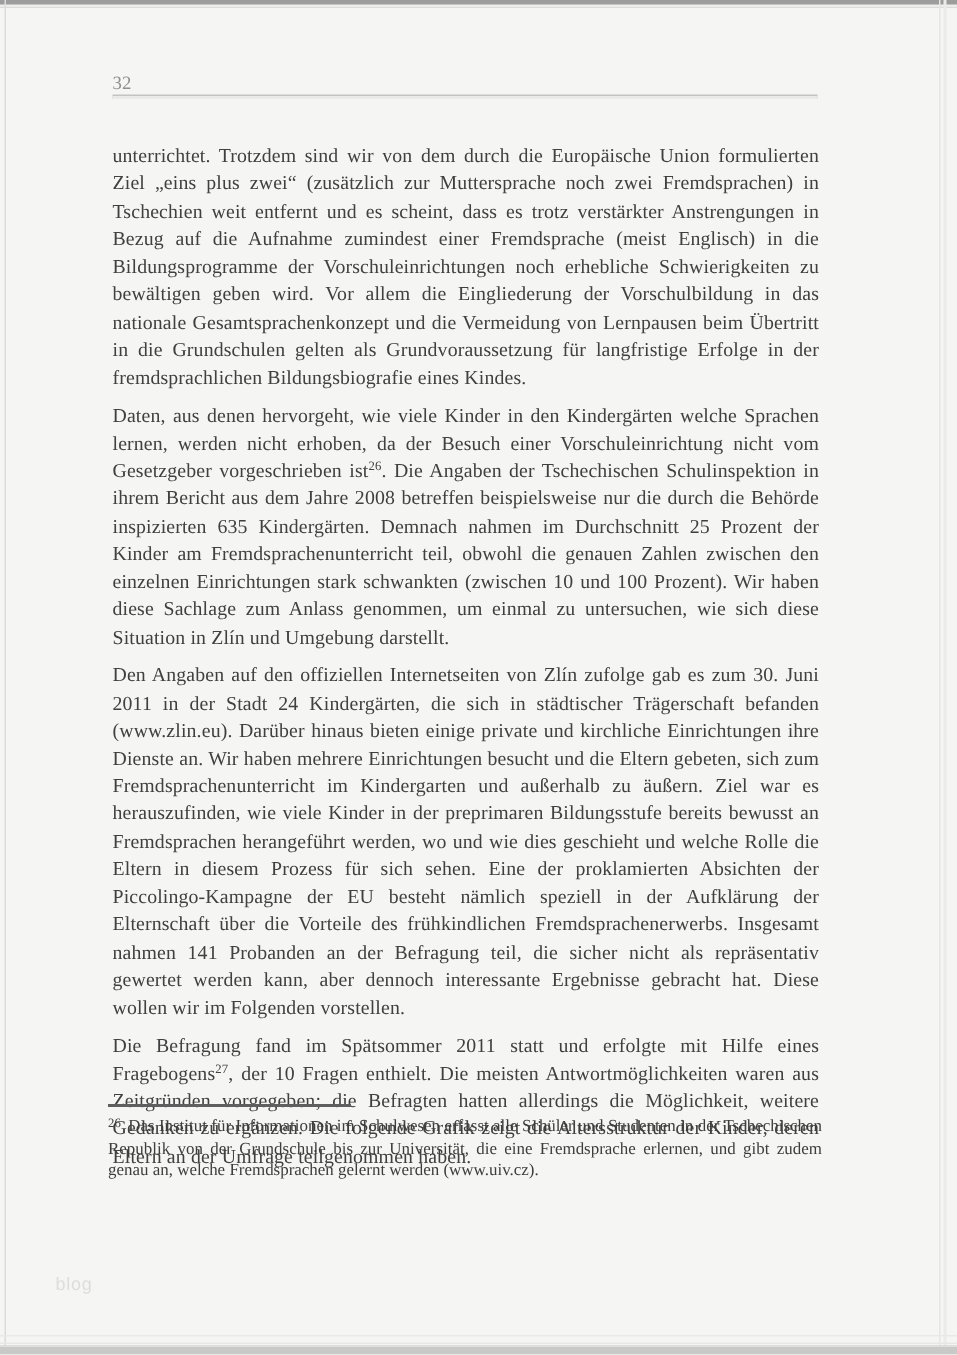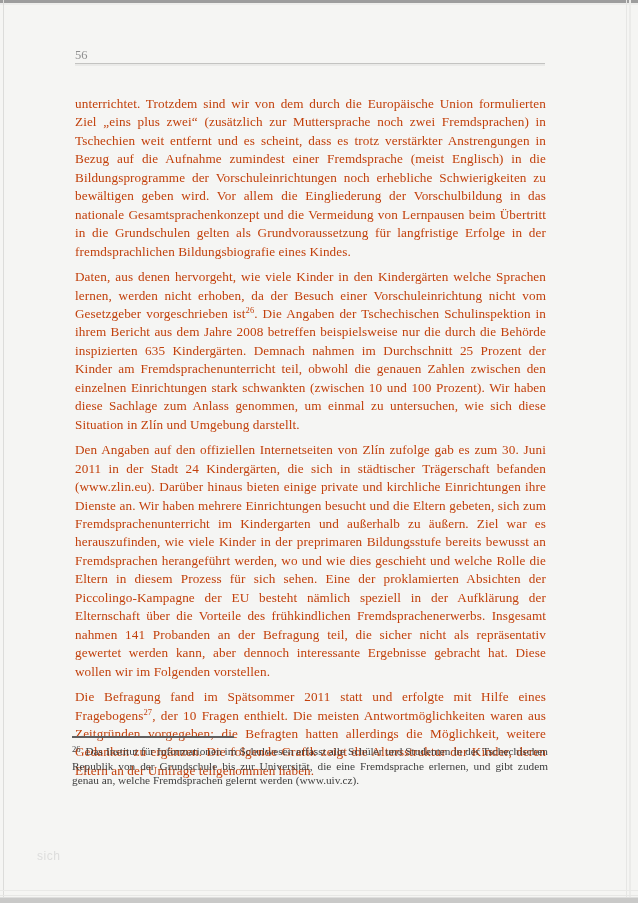--- a/index.html
+++ b/index.html
@@ -71,21 +71,21 @@
     position: absolute;
     top: 95px;
     left: 75px;
     width: 471px;
   }
   .content p {
     margin: 0 0 7px 0;
     font-size: 13.2px;
     line-height: 18.45px;
     text-align: justify;
-    color: #c2410c;
+    color: #404040;
     letter-spacing: 0.1px;
   }
   .content p sup,
   .footnotes sup {
     font-size: 8.5px;
     line-height: 0;
     vertical-align: baseline;
     position: relative;
     top: -5px;
   }
@@ -132,33 +132,33 @@
 
   <div class="edge-top"></div>
   <div class="edge-left"></div>
   <div class="edge-right-1"></div>
   <div class="edge-right-2"></div>
   <div class="edge-bottom-line1"></div>
   <div class="edge-bottom-line2"></div>
   <div class="edge-bottom-band"></div>
 
   <div class="page-header">
-    <span class="page-number">56</span>
+    <span class="page-number">32</span>
     <div class="header-rule"></div>
   </div>
 
   <div class="content" id="body-text">
       <p>unterrichtet. Trotzdem sind wir von dem durch die Europäische Union formulierten Ziel „eins plus zwei“ (zusätzlich zur Muttersprache noch zwei Fremdsprachen) in Tschechien weit entfernt und es scheint, dass es trotz verstärkter Anstrengungen in Bezug auf die Aufnahme zumindest einer Fremdsprache (meist Englisch) in die Bildungsprogramme der Vorschuleinrichtungen noch erhebliche Schwierigkeiten zu bewältigen geben wird. Vor allem die Eingliederung der Vorschulbildung in das nationale Gesamtsprachenkonzept und die Vermeidung von Lernpausen beim Übertritt in die Grundschulen gelten als Grundvoraussetzung für langfristige Erfolge in der fremdsprachlichen Bildungsbiografie eines Kindes.</p>
       <p>Daten, aus denen hervorgeht, wie viele Kinder in den Kindergärten welche Sprachen lernen, werden nicht erhoben, da der Besuch einer Vorschuleinrichtung nicht vom Gesetzgeber vorgeschrieben ist<sup>26</sup>. Die Angaben der Tschechischen Schulinspektion in ihrem Bericht aus dem Jahre 2008 betreffen beispielsweise nur die durch die Behörde inspizierten 635 Kindergärten. Demnach nahmen im Durchschnitt 25 Prozent der Kinder am Fremdsprachenunterricht teil, obwohl die genauen Zahlen zwischen den einzelnen Einrichtungen stark schwankten (zwischen 10 und 100 Prozent). Wir haben diese Sachlage zum Anlass genommen, um einmal zu untersuchen, wie sich diese Situation in Zlín und Umgebung darstellt.</p>
       <p>Den Angaben auf den offiziellen Internetseiten von Zlín zufolge gab es zum 30. Juni 2011 in der Stadt 24 Kindergärten, die sich in städtischer Trägerschaft befanden (www.zlin.eu). Darüber hinaus bieten einige private und kirchliche Einrichtungen ihre Dienste an. Wir haben mehrere Einrichtungen besucht und die Eltern gebeten, sich zum Fremdsprachenunterricht im Kindergarten und außerhalb zu äußern. Ziel war es herauszufinden, wie viele Kinder in der preprimaren Bildungsstufe bereits bewusst an Fremdsprachen herangeführt werden, wo und wie dies geschieht und welche Rolle die Eltern in diesem Prozess für sich sehen. Eine der proklamierten Absichten der Piccolingo-Kampagne der EU besteht nämlich speziell in der Aufklärung der Elternschaft über die Vorteile des frühkindlichen Fremdsprachenerwerbs. Insgesamt nahmen 141 Probanden an der Befragung teil, die sicher nicht als repräsentativ gewertet werden kann, aber dennoch interessante Ergebnisse gebracht hat. Diese wollen wir im Folgenden vorstellen.</p>
       <p>Die Befragung fand im Spätsommer 2011 statt und erfolgte mit Hilfe eines Fragebogens<sup>27</sup>, der 10 Fragen enthielt. Die meisten Antwortmöglichkeiten waren aus Zeitgründen vorgegeben; die Befragten hatten allerdings die Möglichkeit, weitere Gedanken zu ergänzen. Die folgende Grafik zeigt die Altersstruktur der Kinder, deren Eltern an der Umfrage teilgenommen haben.</p>
     </div>
 
   <div class="footnotes">
     <div class="footnote-rule"></div>
     <div id="footnote-list">
         <p><sup>26</sup> Das Institut für Informationen im Schulwesen erfasst alle Schüler und Studenten in der Tschechischen Republik von der Grundschule bis zur Universität, die eine Fremdsprache erlernen, und gibt zudem genau an, welche Fremdsprachen gelernt werden (www.uiv.cz).</p>
       </div>
   </div>
 
-  <div class="watermark">sich</div>
+  <div class="watermark">blog</div>
 
 </div>
 
 </body></html>

